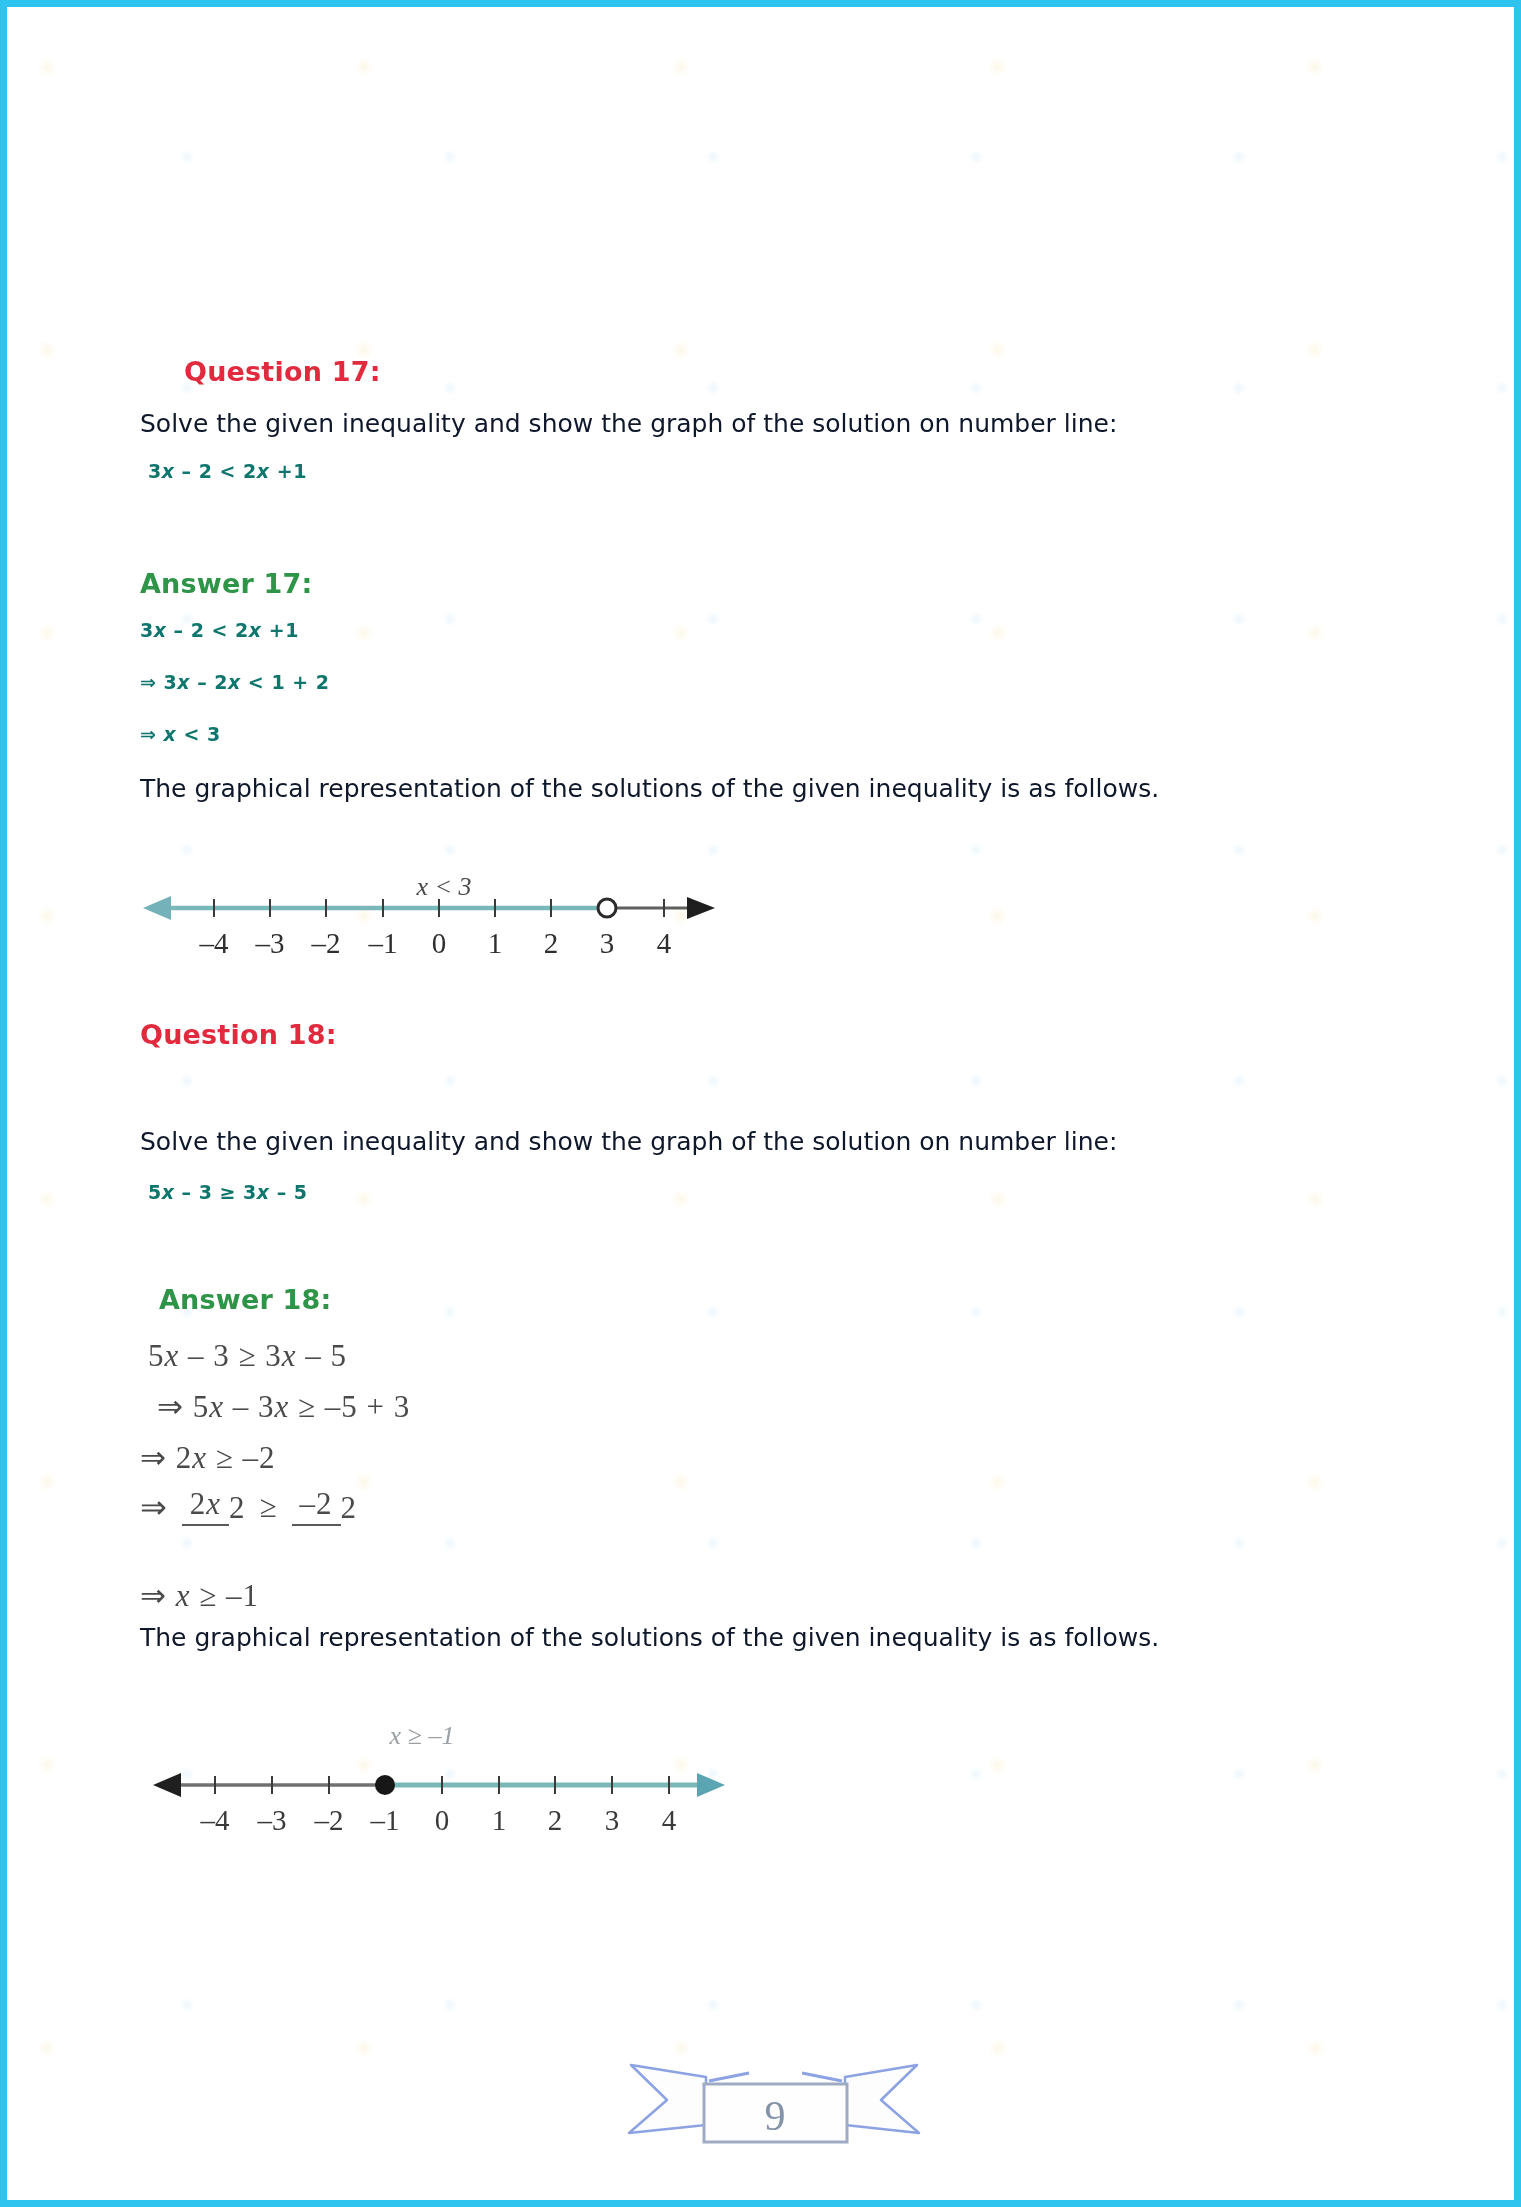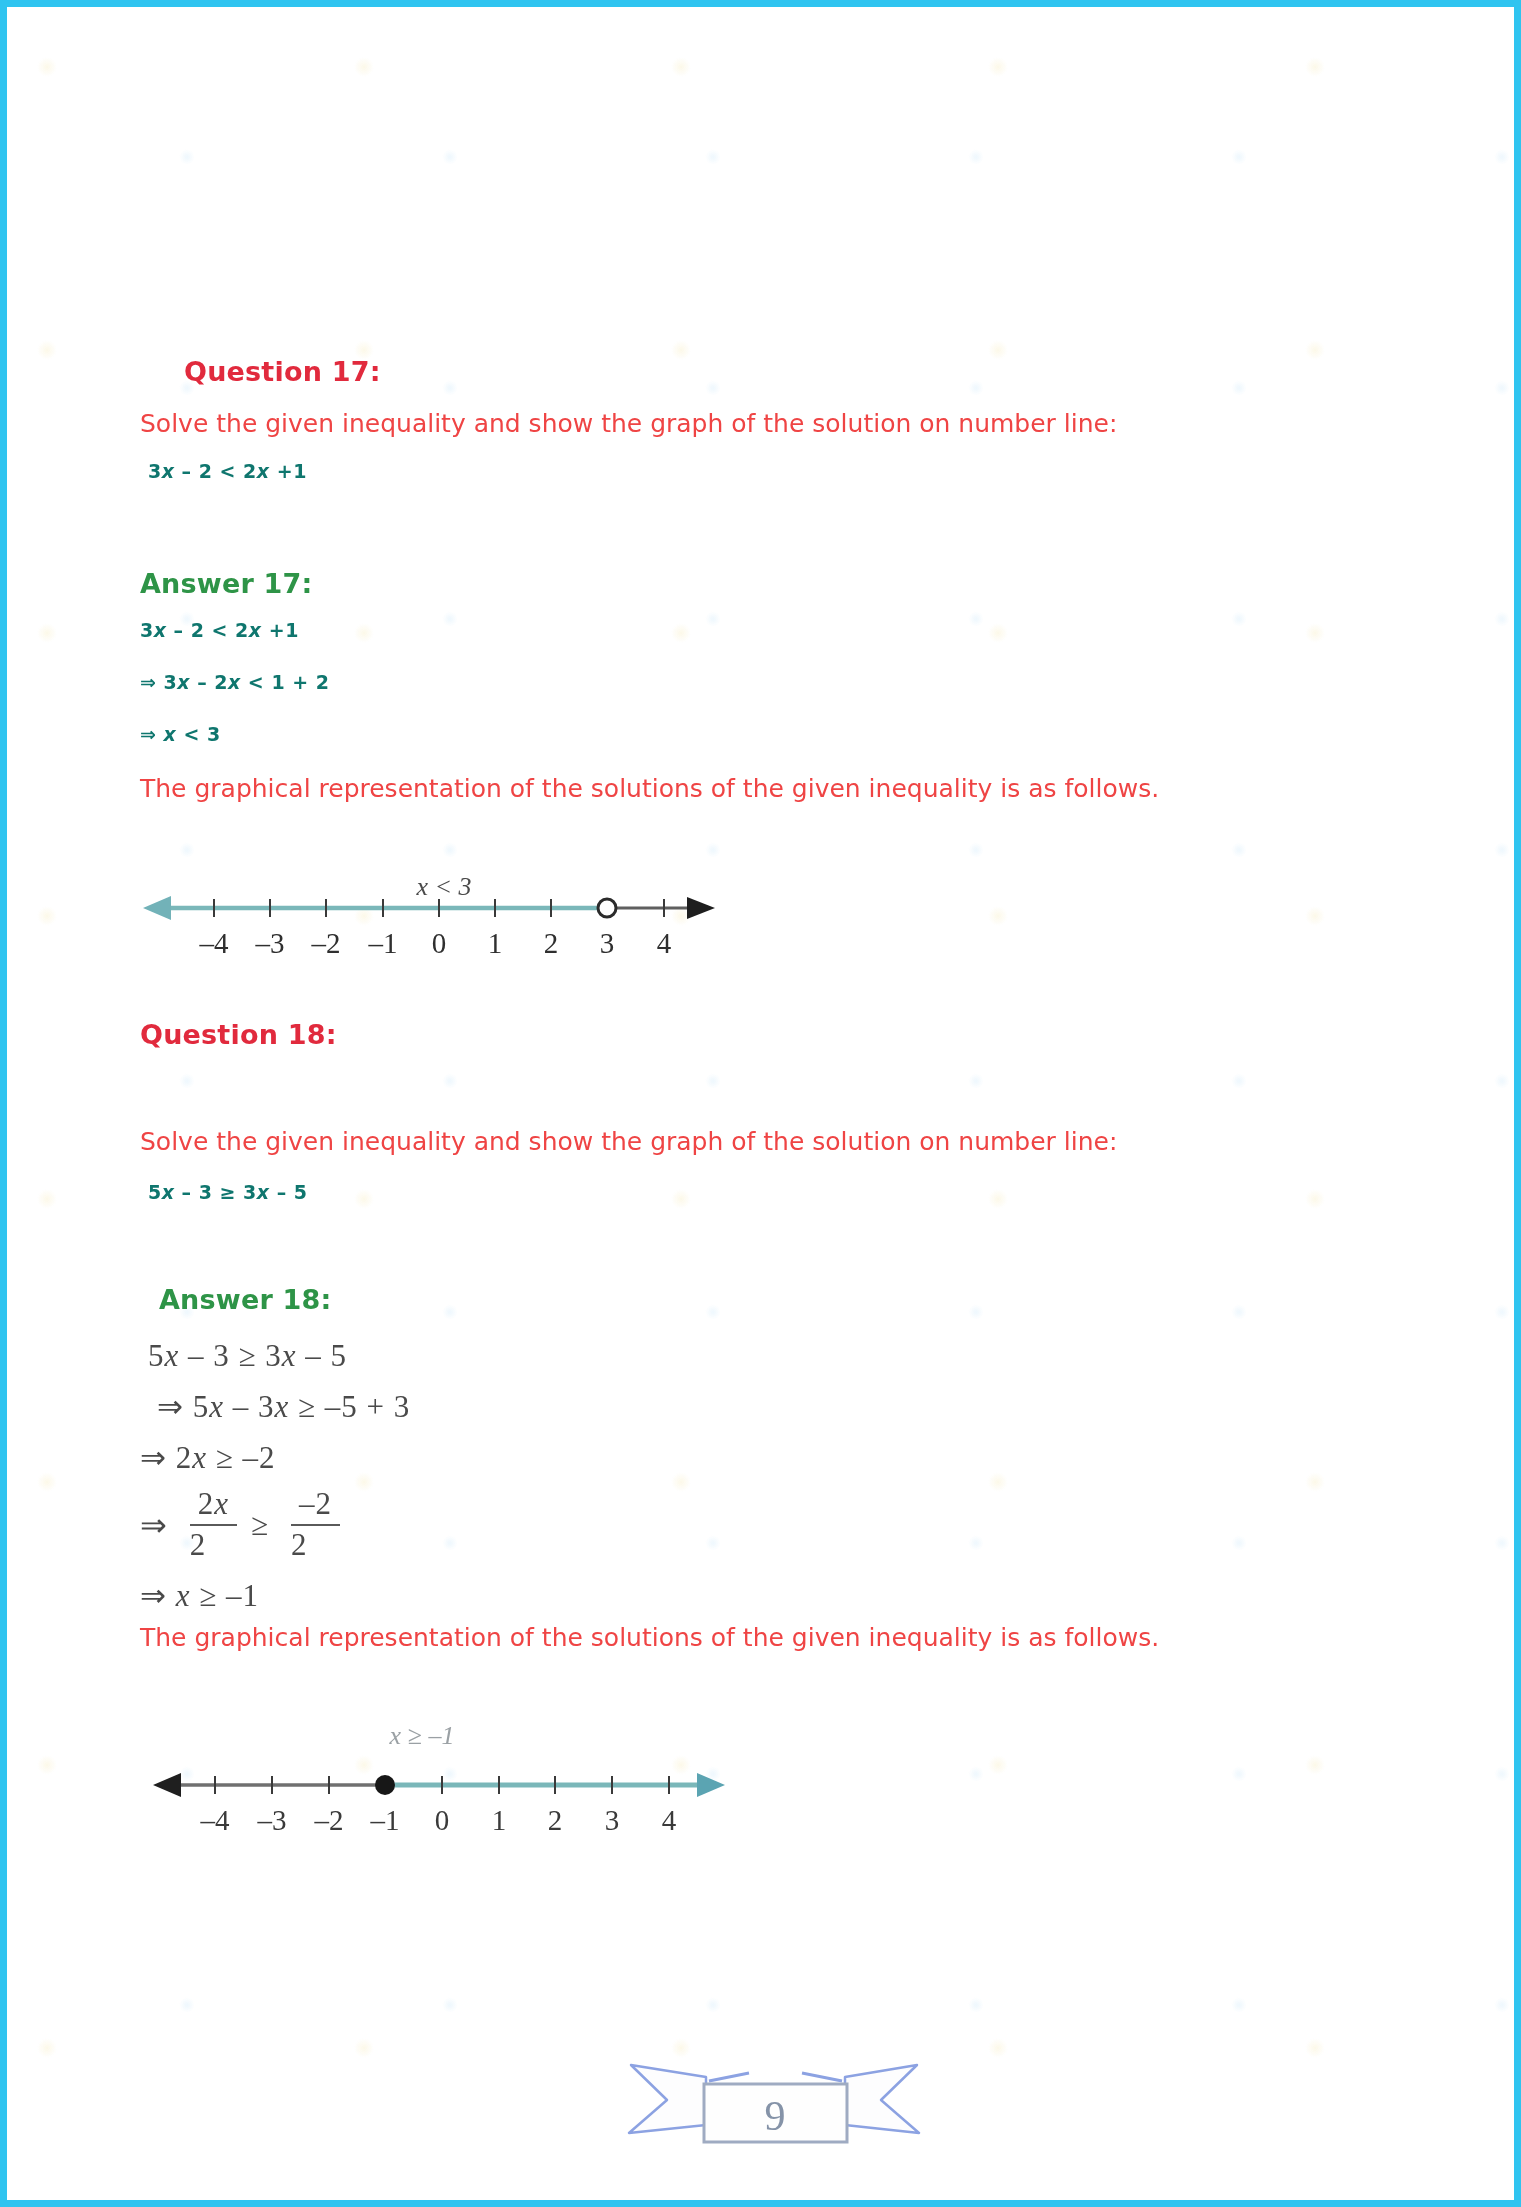--- a/index.html
+++ b/index.html
@@ -25,30 +25,30 @@
   }
   .abs { position:absolute; }
   .q-heading {
     font-size:27px; font-weight:bold; color:#e12a3d;
     letter-spacing:.2px;
   }
   .a-heading {
     font-size:27px; font-weight:bold; color:#2e9447;
     letter-spacing:.2px;
   }
-  .body-text { font-size:25px; color:#ef4444; }
+  .body-text { font-size:25px; color:#0f172a; }
   .sans-math { font-size:19px; color:#0f766e; letter-spacing:.5px;font-weight:bold; }
   .serif-math {
     font-family:"Liberation Serif", serif;
     font-size:31px; color:#4a4a4a; letter-spacing:1px;
   }
   .vx { font-style:italic; }
   .frac-row { display:flex; align-items:center; gap:14px; }
   .frac-row .arr { font-size:32px; }
-  .frac { display:inline-flex; flex-direction:column; align-items:flex-start; line-height:1.1;margin-left:8px; }
+  .frac { display:inline-flex; flex-direction:row; align-items:center; line-height:1.1; }
   .frac .num { padding:0 8px 3px; border-bottom:2.5px solid #5a5a5a; }
   .frac .den { padding-top:2px; }
   svg text { font-family:"Liberation Serif", serif; }
 </style>
 </head>
 <body>
 
 <div class="abs q-heading" style="left:133px; top:349px;margin-left:44px;">Question 17:</div>
 
 <div class="abs body-text" style="left:133px; top:402px;">Solve the given inequality and show the graph of the solution on number line:</div>

